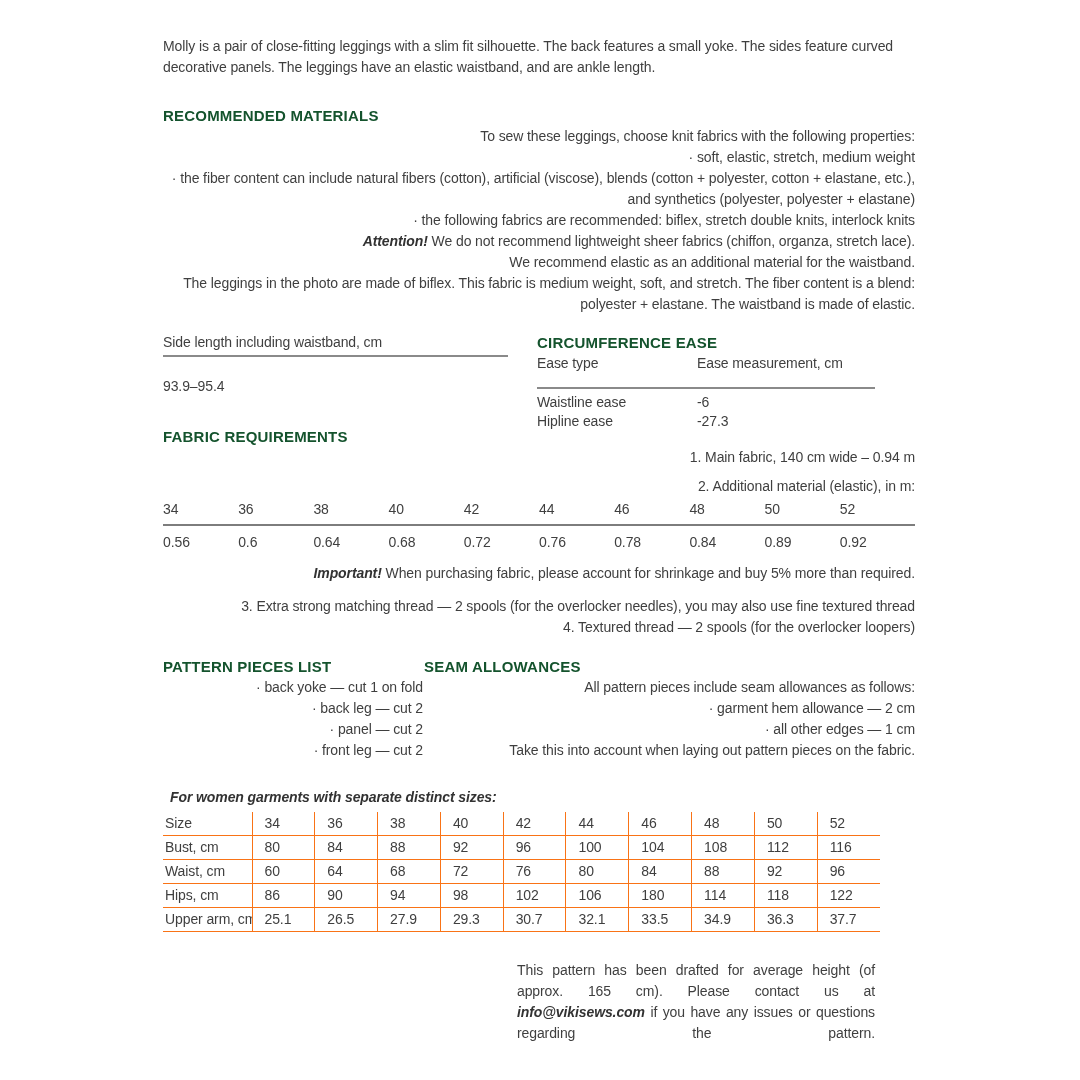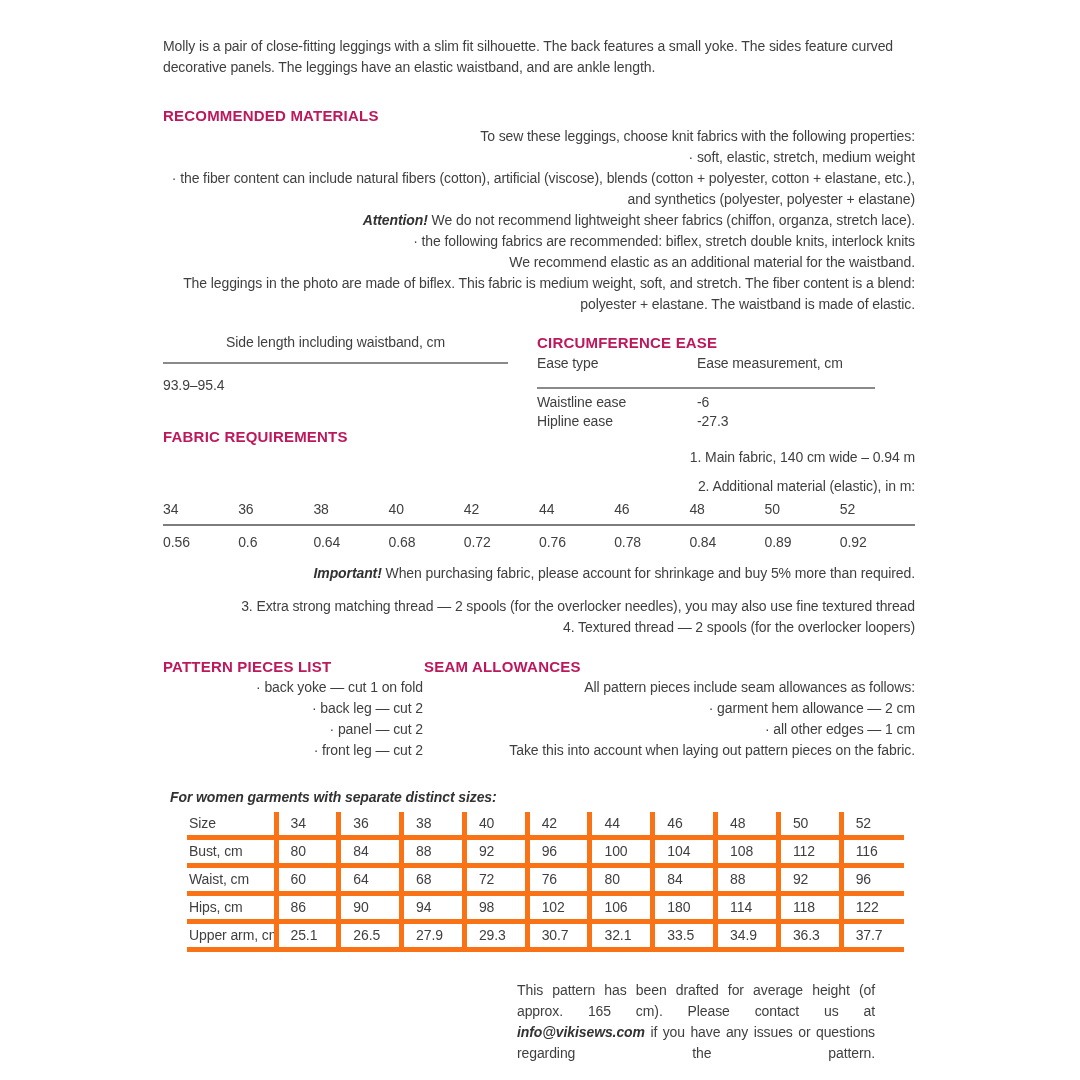--- a/index.html
+++ b/index.html
@@ -7,35 +7,35 @@
   body {
     font-family:"Liberation Sans", sans-serif;
     font-size:14px;
     letter-spacing:-0.1px;
     color:#3f3f3f;
     position:relative;
   }
   .page { position:absolute; left:163px; top:36px; width:752px; }
   .line { line-height:21px;text-align:right; }
   .h {
-    font-weight:bold; color:#be185d; font-size:15px;
+    font-weight:bold; color:#14532d; font-size:15px;
     letter-spacing:0.2px; line-height:21px;
   }
   .bi { font-weight:bold; font-style:italic; color:#323232; }
 
   .intro { line-height:21px; }
 
   .rm-head { margin-top:27px; }
   .rm-body { line-height:21px; }
 
   
   .two-col { position:relative; margin-top:17px; height:83px; }
   .gl { width:345px; }
-  .gl .th { line-height:20px; padding-bottom:10px; border-bottom:2px solid #8a8a8a;text-align:center; }
-  .gl .tv { padding-top:12px; line-height:19px; }
+  .gl .th { line-height:20px; padding-bottom:3px; border-bottom:2px solid #8a8a8a; }
+  .gl .tv { padding-top:20px; line-height:19px; }
   .ease { position:absolute; left:374px; top:0; width:338px; }
   .ease .row { display:flex; line-height:19px; }
   .ease .c1 { width:160px; }
   .ease .c2 { flex:1; }
   .ease .head { line-height:20px; padding-bottom:14px; border-bottom:2px solid #8a8a8a; margin-bottom:4px; }
 
   .fr-head { margin-top:11px; }
   .fr-item2 { margin-top:8px; }
 
   .elastic { margin-top:3px; width:752px; }
@@ -48,24 +48,24 @@
   .fr-item3 { margin-top:12px; }
 
   .lists { position:relative; margin-top:18px; height:105px; }
   .pieces { width:260px; }
   .seams { position:absolute; left:261px; top:0; width:491px; }
 
   .caption { margin-top:27px; margin-left:7px; line-height:19px; }
 
   table.size-table {
     margin-top:5px; width:717px;
-    border-collapse:collapse; table-layout:fixed;margin-left:24px;
+    border-collapse:collapse; table-layout:fixed;
   }
   table.size-table td {
-    border:5px solid #f97316;
+    border:1px solid #f97316;
     padding:3px 4px 3px 12px;
     line-height:17px;
     overflow:hidden; white-space:nowrap;
   }
   table.size-table td:first-child { border-left:none; padding-left:2px; }
   table.size-table td:last-child { border-right:none; }
   table.size-table tr:first-child td { border-top:none; }
   table.size-table col.c0 { width:89px; }
 
   .footer {
@@ -78,22 +78,22 @@
 
 <div class="page">
 
   <p class="intro">Molly is a pair of close-fitting leggings with a slim fit silhouette. The back features a small yoke. The sides feature curved decorative panels. The leggings have an elastic waistband, and are ankle length.</p>
 
   <div class="h rm-head">RECOMMENDED MATERIALS</div>
   <div class="rm-body">
     <div class="line">To sew these leggings, choose knit fabrics with the following properties:</div>
     <div class="line">· soft, elastic, stretch, medium weight</div>
     <div class="line">· the fiber content can include natural fibers (cotton), artificial (viscose), blends (cotton + polyester, cotton + elastane, etc.), and synthetics (polyester, polyester + elastane)</div>
+    <div class="line">· the following fabrics are recommended: biflex, stretch double knits, interlock knits</div>
     <div class="line"><span class="bi">Attention!</span><span> We do not recommend lightweight sheer fabrics (chiffon, organza, stretch lace).</span></div>
-    <div class="line">· the following fabrics are recommended: biflex, stretch double knits, interlock knits</div>
     <div class="line">We recommend elastic as an additional material for the waistband.</div>
     <div class="line">The leggings in the photo are made of biflex. This fabric is medium weight, soft, and stretch. The fiber content is a blend: polyester + elastane. The waistband is made of elastic.</div>
   </div>
 
   <div class="two-col">
     <div class="gl">
       <div class="th">Side length including waistband, cm</div>
       <div class="tv">93.9–95.4</div>
     </div>
     <div class="ease">

